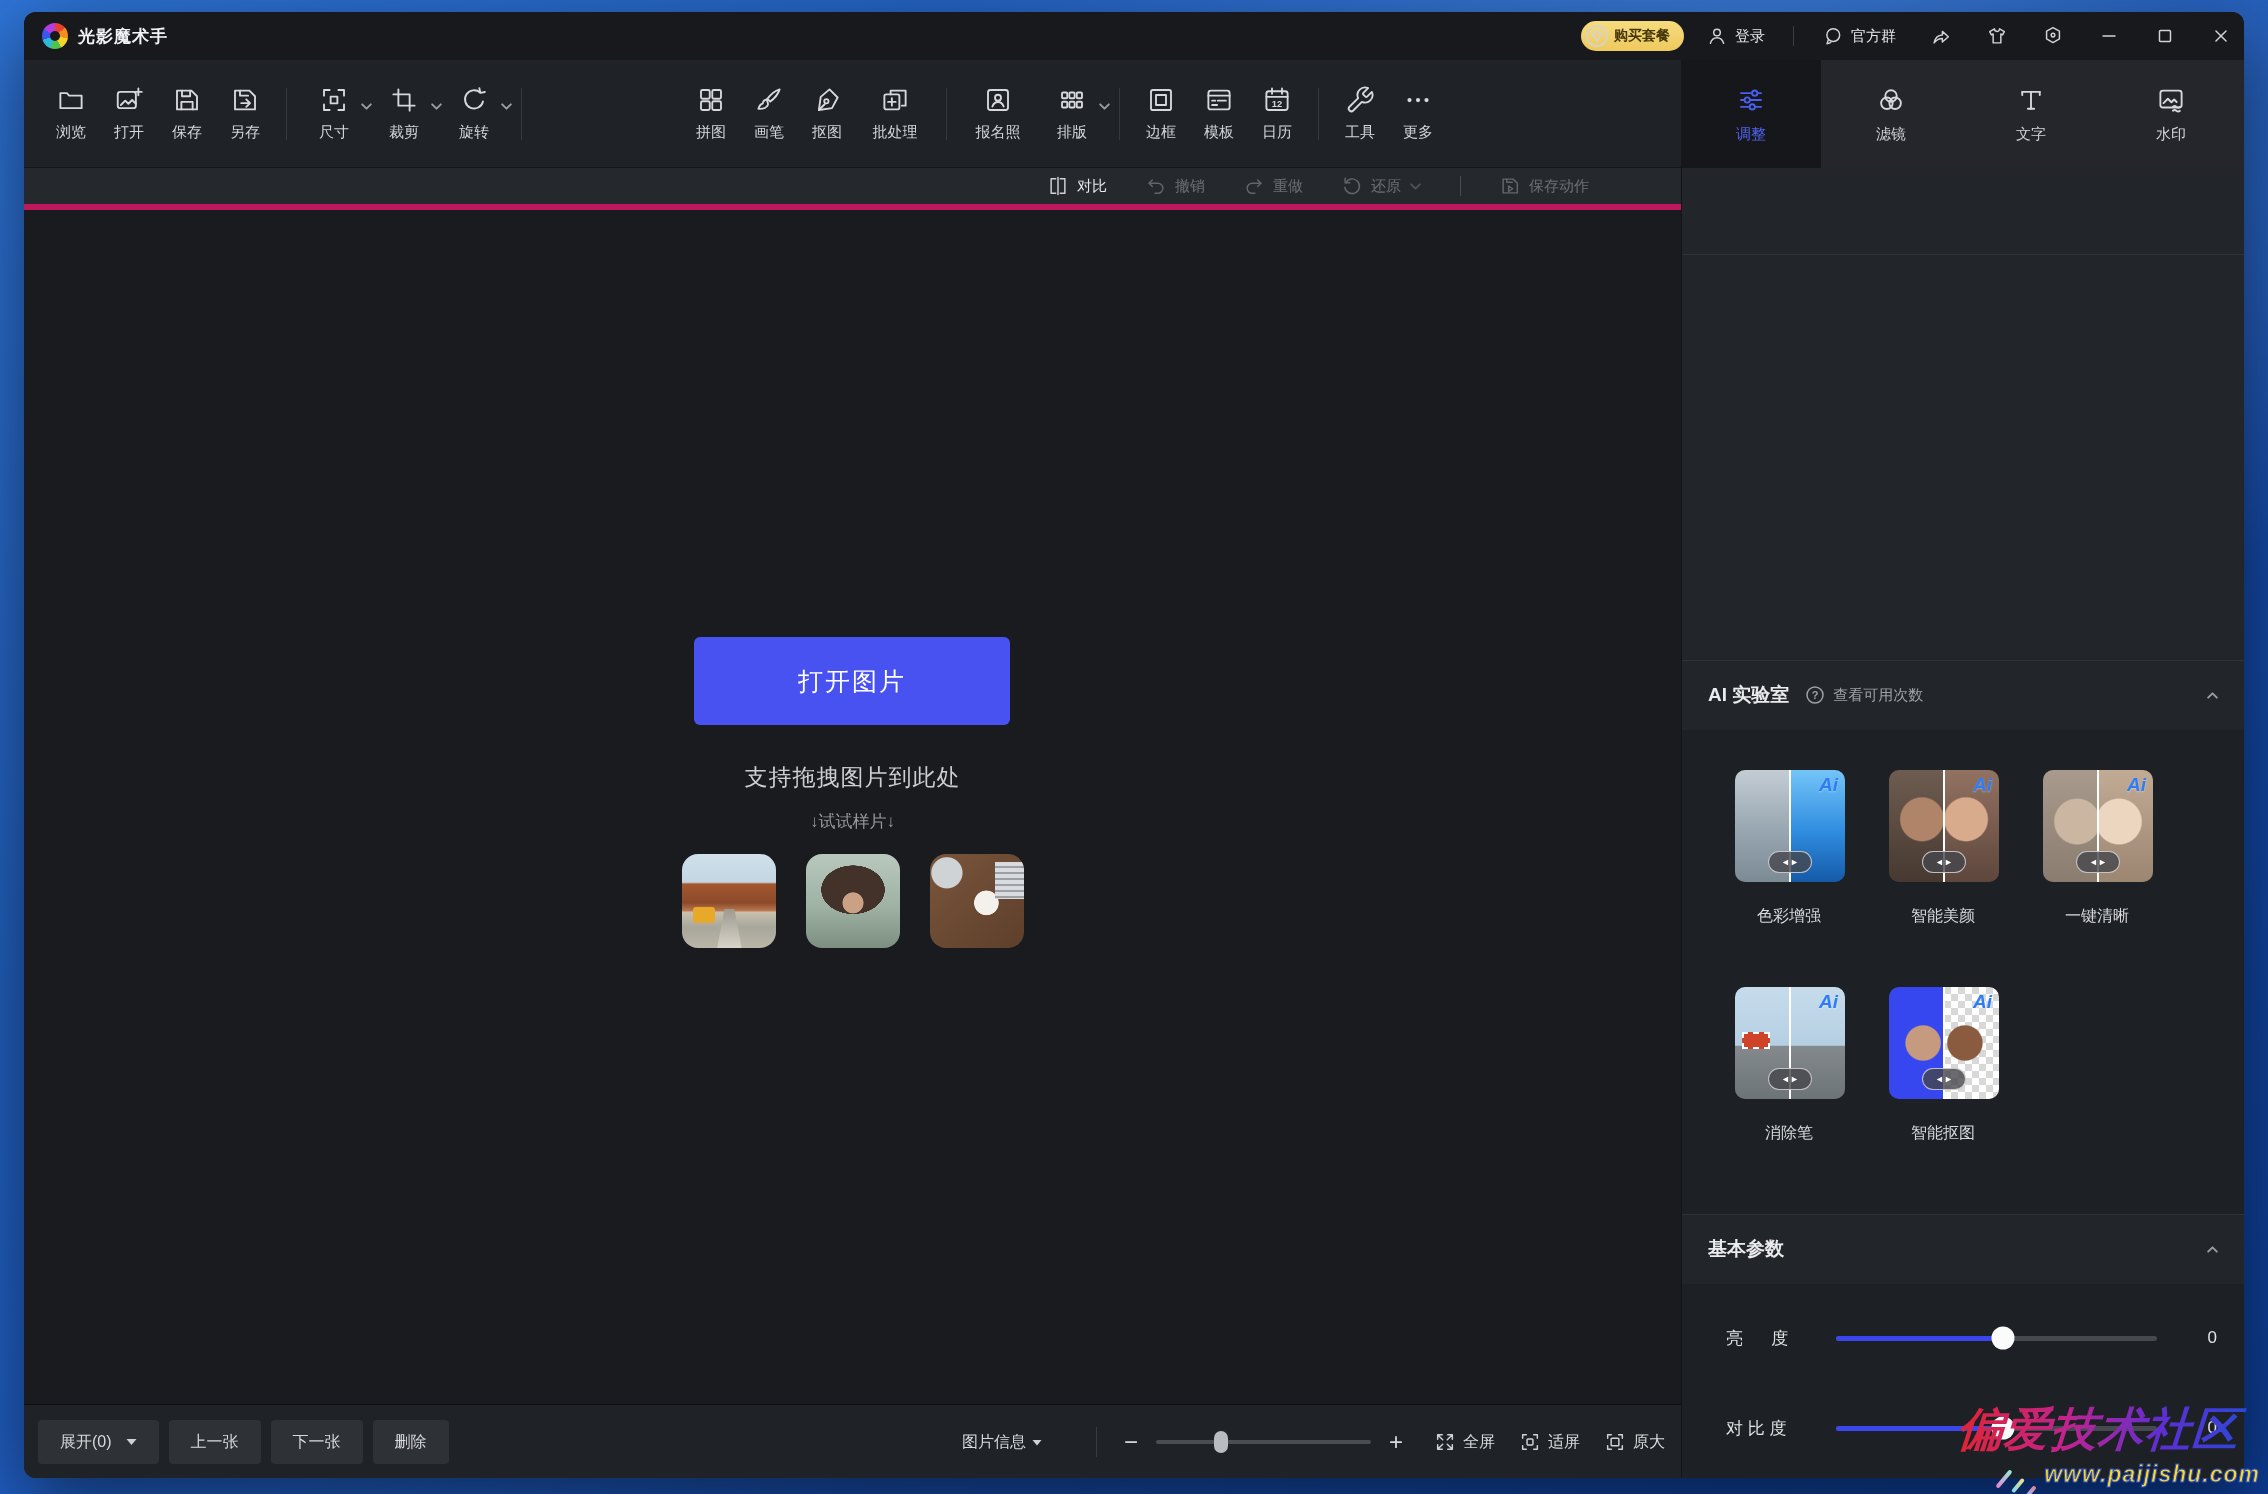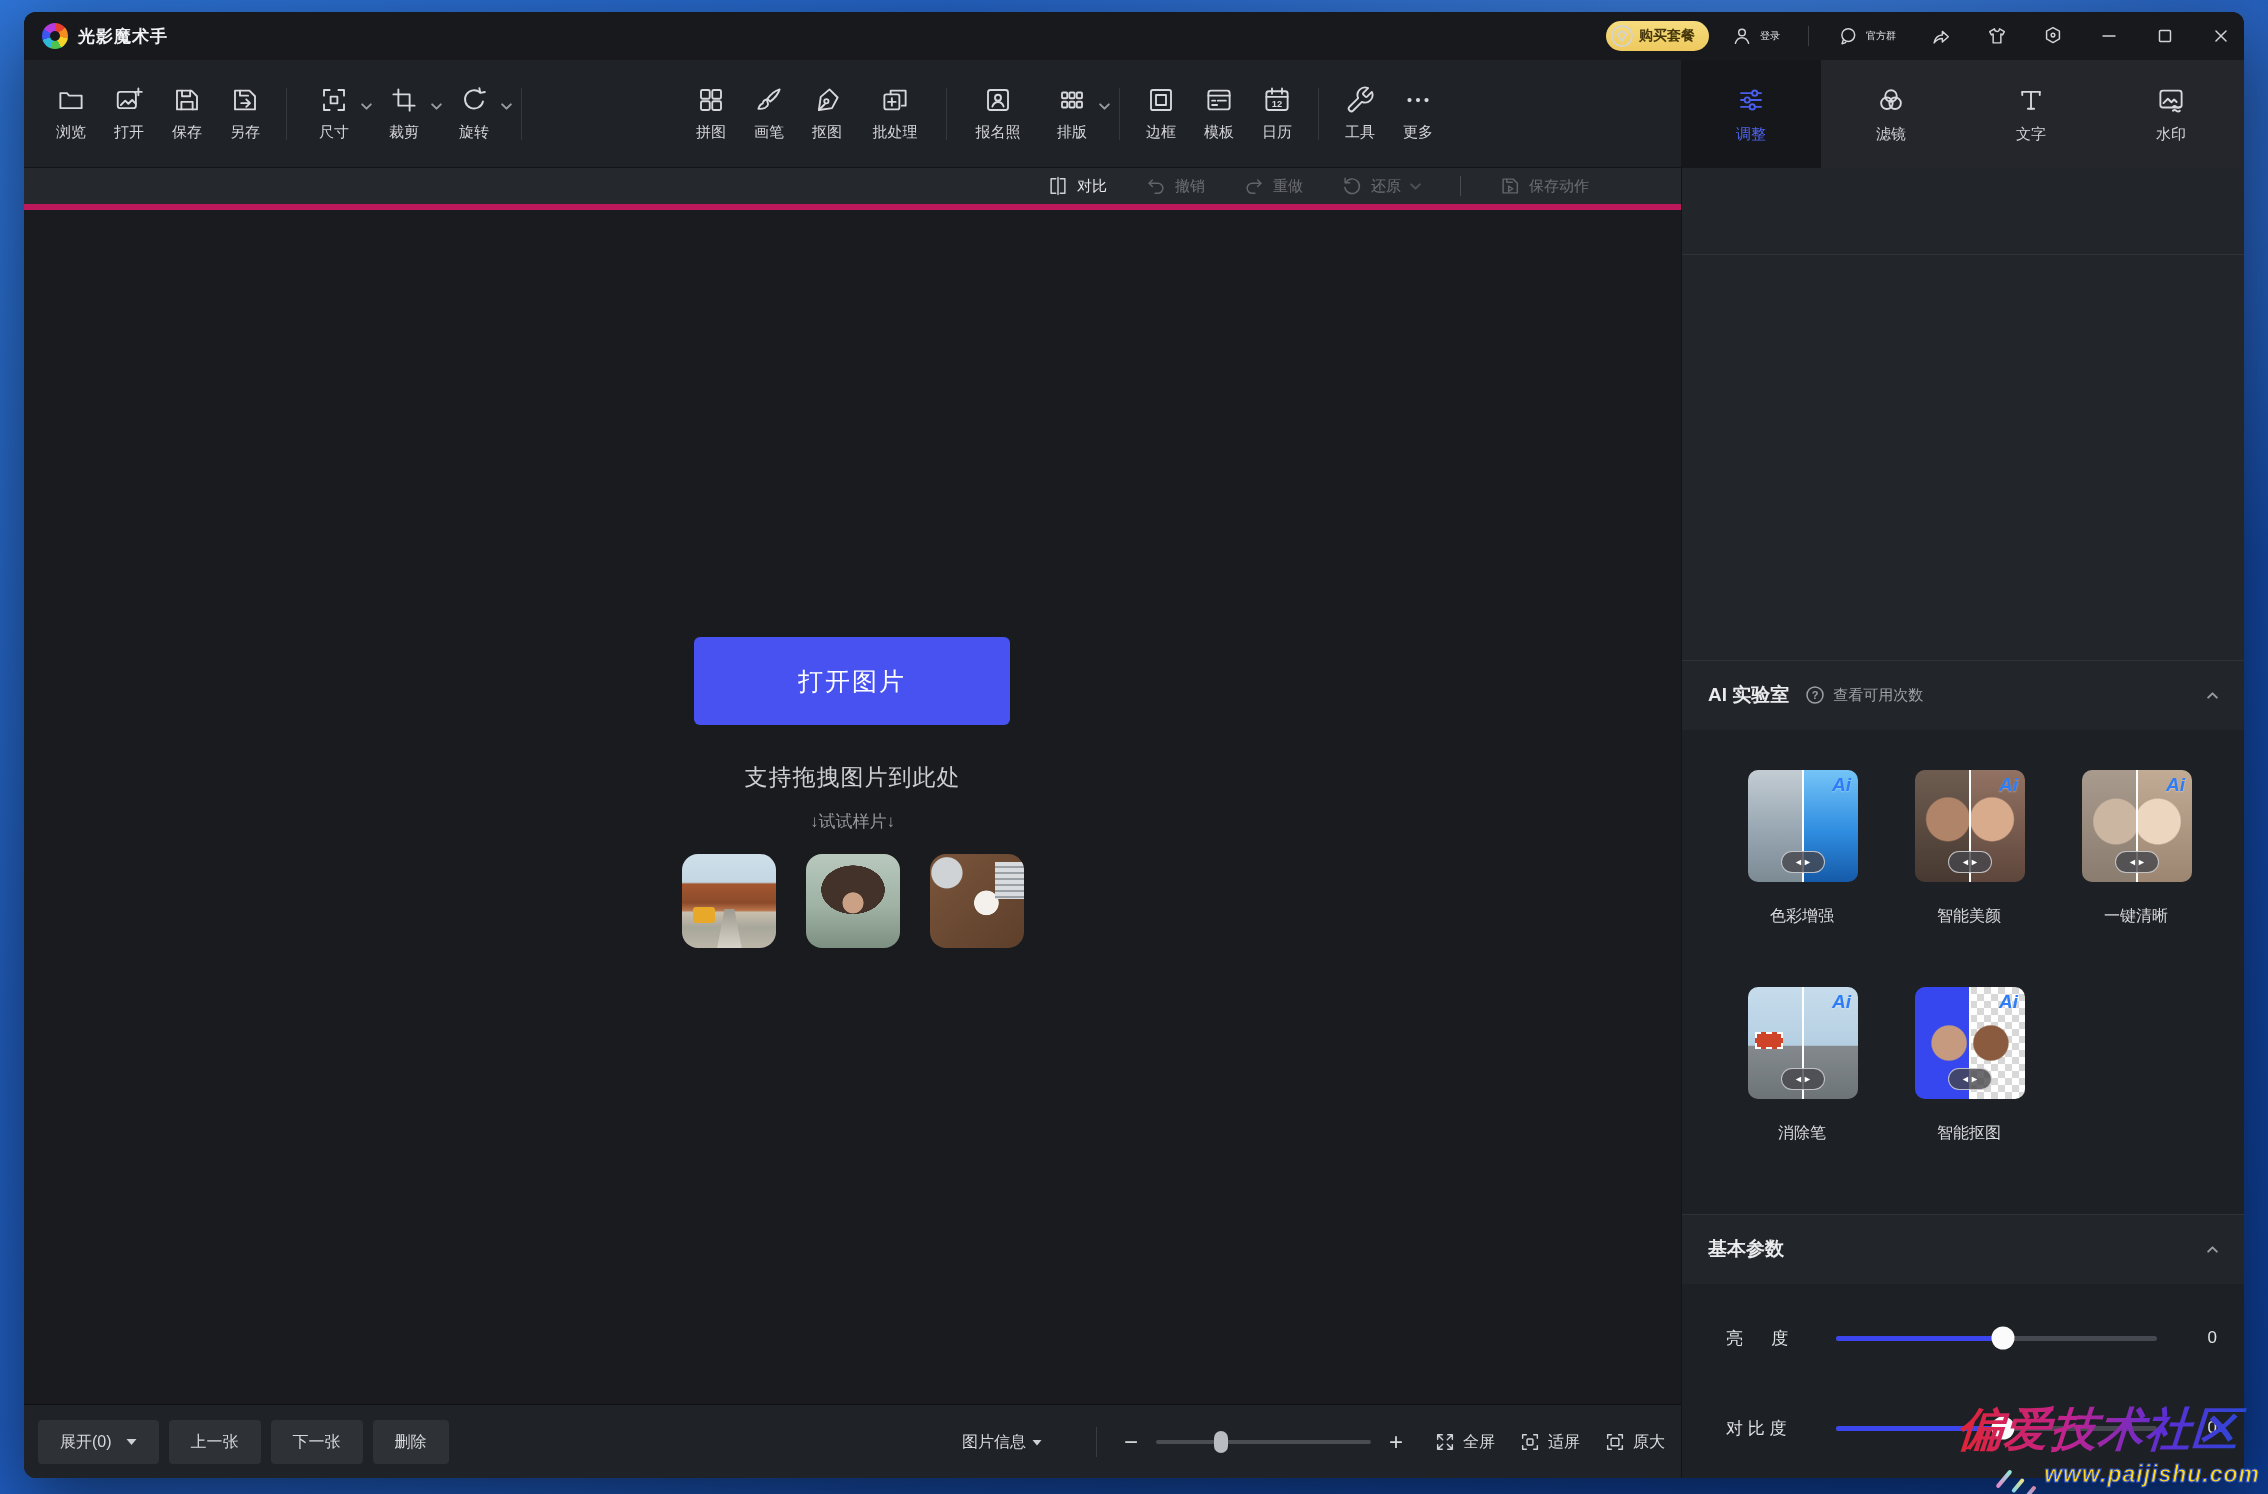--- a/index.html
+++ b/index.html
@@ -24,21 +24,21 @@
   .titlebar{position:absolute;left:0;top:0;width:100%;height:48px;background:#17191d;
     display:flex;align-items:center;padding:0 0 0 18px;box-sizing:border-box;gap:10px}
   .logo{width:26px;height:26px;border-radius:50%;position:relative;flex:none;
     background:conic-gradient(#e8402f 0 14%,#f58c1f 0 28%,#f5d327 0 42%,#4fc24f 0 56%,#2fb9d8 0 70%,#3c55ee 0 84%,#b43ce0 0 100%)}
   .logo::after{content:"";position:absolute;inset:8px;background:#17191d;border-radius:50%}
   .apptitle{color:#f2f3f5;font-size:17px;font-weight:bold;letter-spacing:1px}
   .tb-spacer{flex:1}
   .pill{height:30px;border-radius:15px;background:linear-gradient(180deg,#f6dc7e,#eec95e);
     display:flex;align-items:center;gap:6px;padding:0 14px 0 5px;cursor:pointer}
   .pill .txt{color:#46370a;font-size:14px;font-weight:bold}
-  .tb-item{display:flex;align-items:center;gap:7px;color:#e3e4e6;font-size:10px;margin:0 12px;cursor:pointer}
+  .tb-item{display:flex;align-items:center;gap:7px;color:#e3e4e6;font-size:15px;margin:0 12px;cursor:pointer}
   .tb-sep{width:1px;height:20px;background:#3c3e44;margin:0 6px}
   .winbtn{width:46px;height:48px;display:flex;align-items:center;justify-content:center;cursor:pointer}
   
   .mainbar{position:absolute;left:0;top:48px;width:1657px;height:108px;background:#1f2227;
     border-bottom:1px solid #131519;display:flex;align-items:center;padding-left:18px;box-sizing:border-box}
   .titem{position:relative;display:flex;flex-direction:column;align-items:center;justify-content:center;
     gap:8px;width:58px;flex:none;cursor:pointer}
   .titem.w70{width:70px}.titem.w78{width:78px}
   .titem .tlabel{color:#d4d5d8;font-size:15px;white-space:nowrap}
   .titem .dd{position:absolute;top:14px;right:-4px}
@@ -109,21 +109,21 @@
     padding:36px 0 0 36px;box-sizing:border-box;display:flex;flex-wrap:wrap;align-content:flex-start}
   .okbtn{width:146px;height:52px;margin:0 15px 21px 0;background:#35383f;border-radius:6px;
     color:#dddee1;font-size:15.5px;display:flex;align-items:center;justify-content:center;cursor:pointer;white-space:nowrap}
   .aihead-help{display:flex;align-items:center;gap:8px;margin-left:16px;cursor:pointer}
   .aihead-help .hlp{width:20px;height:20px}
   .aihead-help .hlp circle{fill:none;stroke:#9ea0a5;stroke-width:1.5}
   .aihead-help .hlp text{fill:#9ea0a5;font-size:11px;font-weight:bold;text-anchor:middle;stroke:none;font-family:inherit}
   .uselink{color:#9ea0a5;font-size:15px}
   .aigrid{position:absolute;top:562px;height:484px;left:0;right:0;background:#1d2024;
     padding:40px 0 0 50px;box-sizing:border-box;display:flex;flex-wrap:wrap;align-content:flex-start}
-  .ai-item{width:108px;margin:0 43px 60px 16px;cursor:pointer}
+  .ai-item{width:108px;margin:0 43px 60px 3px;cursor:pointer}
   .ai-thumb{position:relative;width:110px;height:112px;border-radius:10px;overflow:hidden;background:#333}
   .ai-thumb .h{position:absolute;top:0;bottom:0;width:50%}
   .h.l{left:0}.h.r{right:0}
   .mid{position:absolute;left:50%;top:0;bottom:0;width:2px;margin-left:-1px;background:#fff;z-index:3}
   .ai-badge{position:absolute;top:4px;right:7px;z-index:4;font-style:italic;font-weight:900;font-size:19px;
     color:#2f7df6;text-shadow:0 1px 2px rgba(255,255,255,.35)}
   .cmp-pill{position:absolute;bottom:9px;left:50%;transform:translateX(-50%);z-index:4;width:42px;height:20px;
     border-radius:11px;background:rgba(70,70,76,.8);border:1px solid rgba(255,255,255,.65);
     display:flex;align-items:center;justify-content:center;gap:3px;color:#fff;font-size:9px;line-height:1}
   .a1 .l{background:linear-gradient(180deg,#c3ccd3 0%,#97a6b1 55%,#7c8a94 100%)}

